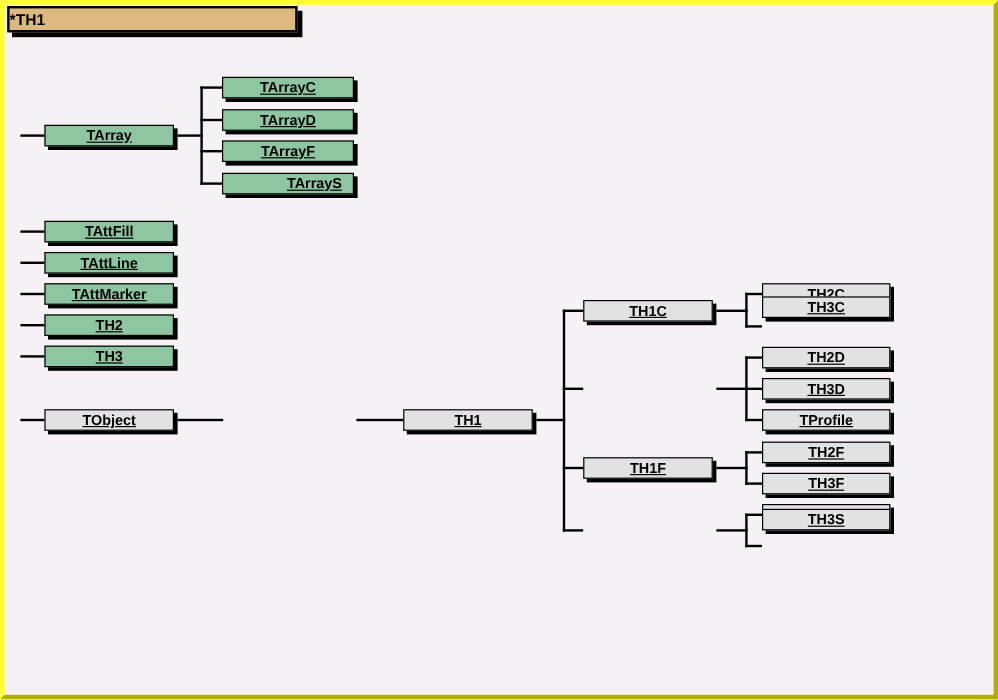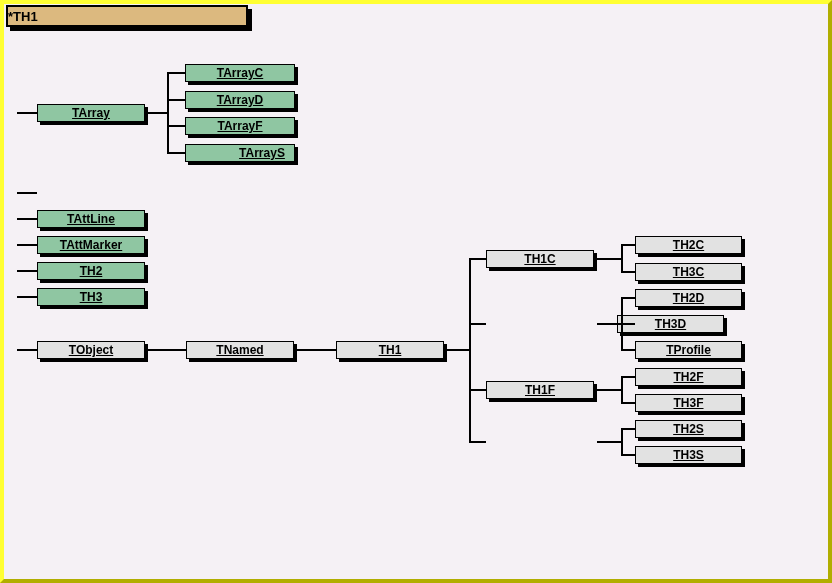--- a/index.html
+++ b/index.html
@@ -57,72 +57,72 @@
     </div>
     <div class="node green" style="left: 181px; top: 87px; width: 110px; height: 18px;">
       <span class="node-label">TArrayD</span>
     </div>
     <div class="node green" style="left: 181px; top: 113px; width: 110px; height: 18px;">
       <span class="node-label">TArrayF</span>
     </div>
     <div class="node green" style="left: 181px; top: 140px; width: 110px; height: 18px; padding-left: 44px;">
       <span class="node-label">TArrayS</span>
     </div>
+    <div class="node green" style="left: 33px; top: 180px; width: 108px; height: 18px;">
+      <span class="node-label">TAttFill</span>
+    </div>
     <div class="node green" style="left: 33px; top: 232px; width: 108px; height: 18px;">
       <span class="node-label">TAttMarker</span>
     </div>
     <div class="node green" style="left: 33px; top: 206px; width: 108px; height: 18px;">
       <span class="node-label">TAttLine</span>
     </div>
     <div class="node green" style="left: 33px; top: 258px; width: 108px; height: 18px;">
       <span class="node-label">TH2</span>
     </div>
     <div class="node green" style="left: 33px; top: 284px; width: 108px; height: 18px;">
       <span class="node-label">TH3</span>
     </div>
     <div class="node gray" style="left: 33px; top: 337px; width: 108px; height: 18px;">
       <span class="node-label">TObject</span>
     </div>
-    <div class="node gray" style="left: 182px; top: 337px; width: 108px; height: 18px;">
-      <span class="node-label">TNamed</span>
-    </div>
     <div class="node gray" style="left: 332px; top: 337px; width: 108px; height: 18px;">
       <span class="node-label">TH1</span>
     </div>
     <div class="node gray" style="left: 482px; top: 246px; width: 108px; height: 18px;">
       <span class="node-label">TH1C</span>
     </div>
     <div class="node gray" style="left: 482px; top: 377px; width: 108px; height: 18px;">
       <span class="node-label">TH1F</span>
     </div>
     <div class="node gray" style="left: 631px; top: 232px; width: 107px; height: 18px; text-align: right;">
       <span class="node-label">TH2C</span>
     </div>
-    <div class="node gray" style="left: 631px; top: 259px; width: 107px; height: 18px;">
+    <div class="node gray" style="left: 631px; top: 243px; width: 107px; height: 18px;">
       <span class="node-label">TH3C</span>
     </div>
     <div class="node gray" style="left: 631px; top: 285px; width: 107px; height: 18px;">
       <span class="node-label">TH2D</span>
     </div>
-    <div class="node gray" style="left: 613px; top: 311px; width: 107px; height: 18px; text-align: right;">
+    <div class="node gray" style="left: 631px; top: 311px; width: 107px; height: 18px; text-align: right;">
       <span class="node-label">TH3D</span>
     </div>
     <div class="node gray" style="left: 631px; top: 337px; width: 107px; height: 18px;">
       <span class="node-label">TProfile</span>
     </div>
     <div class="node gray" style="left: 631px; top: 364px; width: 107px; height: 18px;">
       <span class="node-label">TH2F</span>
     </div>
     <div class="node gray" style="left: 631px; top: 390px; width: 107px; height: 18px;">
       <span class="node-label">TH3F</span>
     </div>
     <div class="node gray" style="left: 631px; top: 416px; width: 107px; height: 18px;">
       <span class="node-label">TH2S</span>
     </div>
-    <div class="node gray" style="left: 631px; top: 442px; width: 107px; height: 18px;">
+    <div class="node gray" style="left: 631px; top: 420px; width: 107px; height: 18px;">
       <span class="node-label">TH3S</span>
     </div>
     <div class="line" style="left: 13px; top: 108px; width: 20px; height: 2px;"></div>
     <div class="line" style="left: 13px; top: 188px; width: 20px; height: 2px;"></div>
     <div class="line" style="left: 13px; top: 214px; width: 20px; height: 2px;"></div>
     <div class="line" style="left: 13px; top: 240px; width: 20px; height: 2px;"></div>
     <div class="line" style="left: 13px; top: 266px; width: 20px; height: 2px;"></div>
     <div class="line" style="left: 13px; top: 292px; width: 20px; height: 2px;"></div>
     <div class="line" style="left: 13px; top: 345px; width: 20px; height: 2px;"></div>
     <div class="line" style="left: 144px; top: 345px; width: 38px; height: 2px;"></div>

